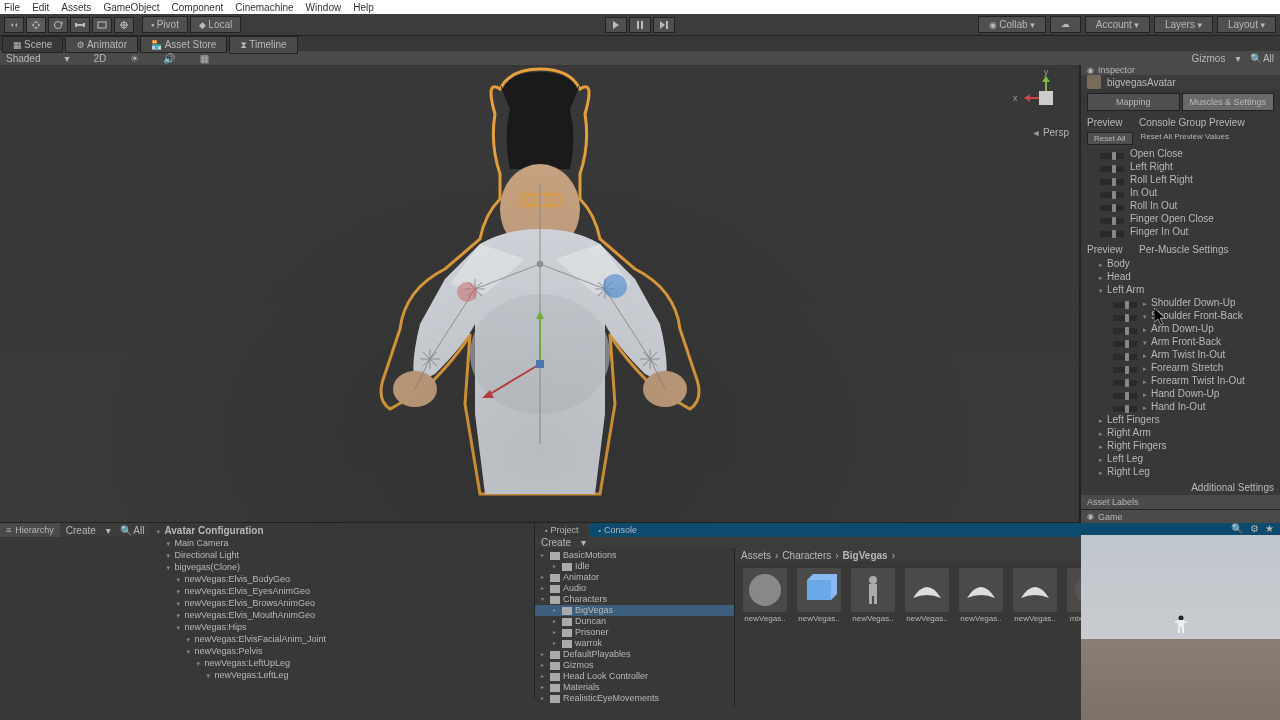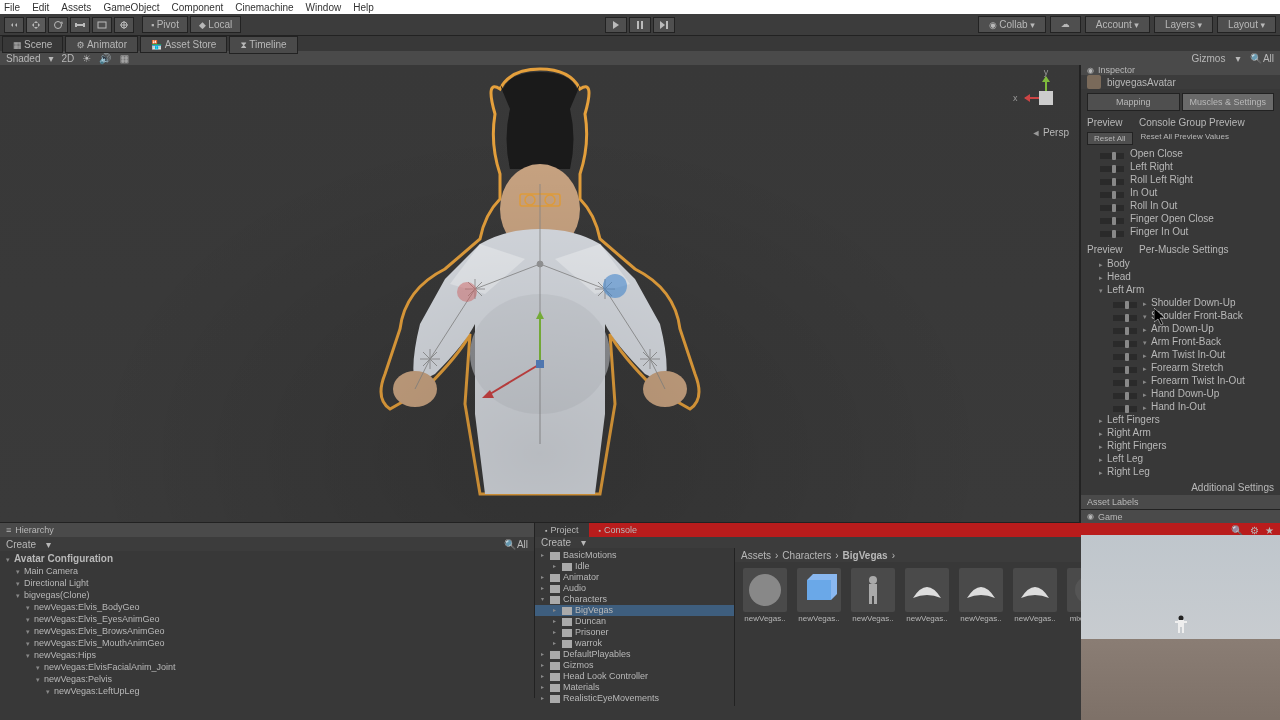--- a/index.html
+++ b/index.html
@@ -11,21 +11,21 @@
 .tool-btn.active{background:#5a5a5a}
 .pivot-group{margin-left:6px;display:flex;gap:2px}
 .pivot-btn{padding:2px 8px;background:#4f4f4f;border:1px solid #222;cursor:pointer;font-size:9px}
 .play-controls{position:absolute;left:50%;transform:translateX(-50%);display:flex;gap:2px}
 .play-btn{width:22px;height:16px;background:#4f4f4f;border:1px solid #222;display:flex;align-items:center;justify-content:center;cursor:pointer}
 .toolbar-right{margin-left:auto;display:flex;gap:4px}
 .dd-btn{padding:2px 10px;background:#4f4f4f;border:1px solid #222;cursor:pointer;font-size:9px}
 .secondrow{height:15px;background:#383838;display:flex;align-items:flex-start;padding:0 2px;gap:2px}
 .tab{padding:2px 10px;background:#4a4a4a;border:1px solid #222;font-size:9px;cursor:pointer}
 .tab.active{background:#383838}
-.scene-toolbar{height:14px;background:#4a4a4a;display:flex;align-items:center;padding:0 6px;gap:8px;font-size:9px}
+.scene-toolbar{height:14px;background:#4a4a4a;display:flex;align-items:center;padding:0 6px;gap:24px;font-size:9px}
 .scene-toolbar .right{margin-left:auto;display:flex;gap:10px}
 .main{display:flex;height:457px}
 .viewport{flex:1;background:linear-gradient(180deg,#383838 0%,#3a3a3a 100%);position:relative;border-right:1px solid #222}
 .viewport::after{content:"";position:absolute;inset:0;background:radial-gradient(ellipse at 50% 85%,rgba(0,0,0,0.15) 0%,transparent 60%)}
 .gizmo{position:absolute;top:8px;right:8px;width:50px;height:50px;display:flex;align-items:center;justify-content:center}
 .gizmo-cube{width:14px;height:14px;background:#ccc;position:relative}
 .gizmo .axis-y{position:absolute;top:-14px;left:50%;width:2px;height:14px;background:#7fba3c;transform:translateX(-50%)}
 .gizmo .axis-y::after{content:"";position:absolute;top:-5px;left:-3px;border:4px solid transparent;border-bottom:6px solid #7fba3c}
 .gizmo .axis-x{position:absolute;left:-14px;top:50%;width:14px;height:2px;background:#c44;transform:translateY(-50%)}
 .gizmo .axis-x::after{content:"";position:absolute;left:-5px;top:-3px;border:4px solid transparent;border-right:6px solid #c44}
@@ -52,35 +52,35 @@
 .expand::before{content:"▸";font-size:7px;color:#888}
 .expand.open::before{content:"▾"}
 .asset-labels{background:#4a4a4a;padding:2px 6px;font-size:9px;margin-top:auto}
 .game-panel{border-top:1px solid #222}
 .game-header{height:13px;background:#4a4a4a;padding:0 6px;display:flex;align-items:center;gap:4px;font-size:9px}
 .game-header::before{content:"◉";font-size:8px}
 .game-toolbar{height:12px;background:#3c3c3c;display:flex;align-items:center;padding:0 6px;gap:12px;font-size:8px}
 .game-view{height:190px;background:linear-gradient(180deg,#bfc6cc 0%,#c8ccd0 55%,#8a7d74 55%,#7d7067 100%);position:relative}
 .game-char{position:absolute;left:50%;top:50%;transform:translate(-50%,-75%);width:14px;height:20px}
 .bottom{display:flex;height:176px;border-top:1px solid #222}
-.hierarchy{width:535px;background:#383838;display:flex;flex-direction:column;border-right:1px solid #222}
+.hierarchy{width:535px;background:#383838;display:flex;flex-direction:row;border-right:1px solid #222}
 .panel-header{height:14px;background:#4a4a4a;display:flex;align-items:center;padding:0 6px;gap:4px;font-size:9px}
 .panel-header::before{content:"≡";font-size:9px}
 .panel-toolbar{height:14px;background:#3c3c3c;display:flex;align-items:center;padding:0 6px;gap:10px;font-size:9px}
 .tree{flex:1;overflow:hidden;padding:2px 0}
 .tree-item{padding:0 6px;font-size:9px;line-height:11px;cursor:pointer;white-space:nowrap}
 .tree-item.d1{padding-left:16px}
 .tree-item.d2{padding-left:26px}
 .tree-item.d3{padding-left:36px}
 .tree-item.d4{padding-left:46px}
 .tree-item.d5{padding-left:56px}
 .tree-item .ex{display:inline-block;width:8px}
 .tree-item .ex::before{content:"▾";font-size:7px;color:#888}
 .project{flex:1;background:#383838;display:flex;flex-direction:column}
-.project-tabs{height:14px;background:#b91c1c;display:flex;align-items:center}
+.project-tabs{height:14px;background:#0c4a6e;display:flex;align-items:flex-start}
 .project-tabs .ptab{padding:2px 10px;font-size:9px;cursor:pointer;display:flex;align-items:center;gap:3px}
 .project-tabs .ptab.active{background:#383838}
 .project-tabs .ptab::before{content:"▪";font-size:7px}
 .project-body{flex:1;display:flex}
 .folder-tree{width:200px;border-right:1px solid #222;overflow:hidden;padding:2px 0}
 .folder-item{padding:0 6px;font-size:9px;line-height:11px;cursor:pointer;display:flex;align-items:center;gap:3px}
 .folder-item::before{content:"▸";font-size:6px;color:#888;width:6px}
 .folder-item.open::before{content:"▾"}
 .folder-icon{width:10px;height:8px;background:#aaa;display:inline-block}
 .folder-item.d1{padding-left:18px}

